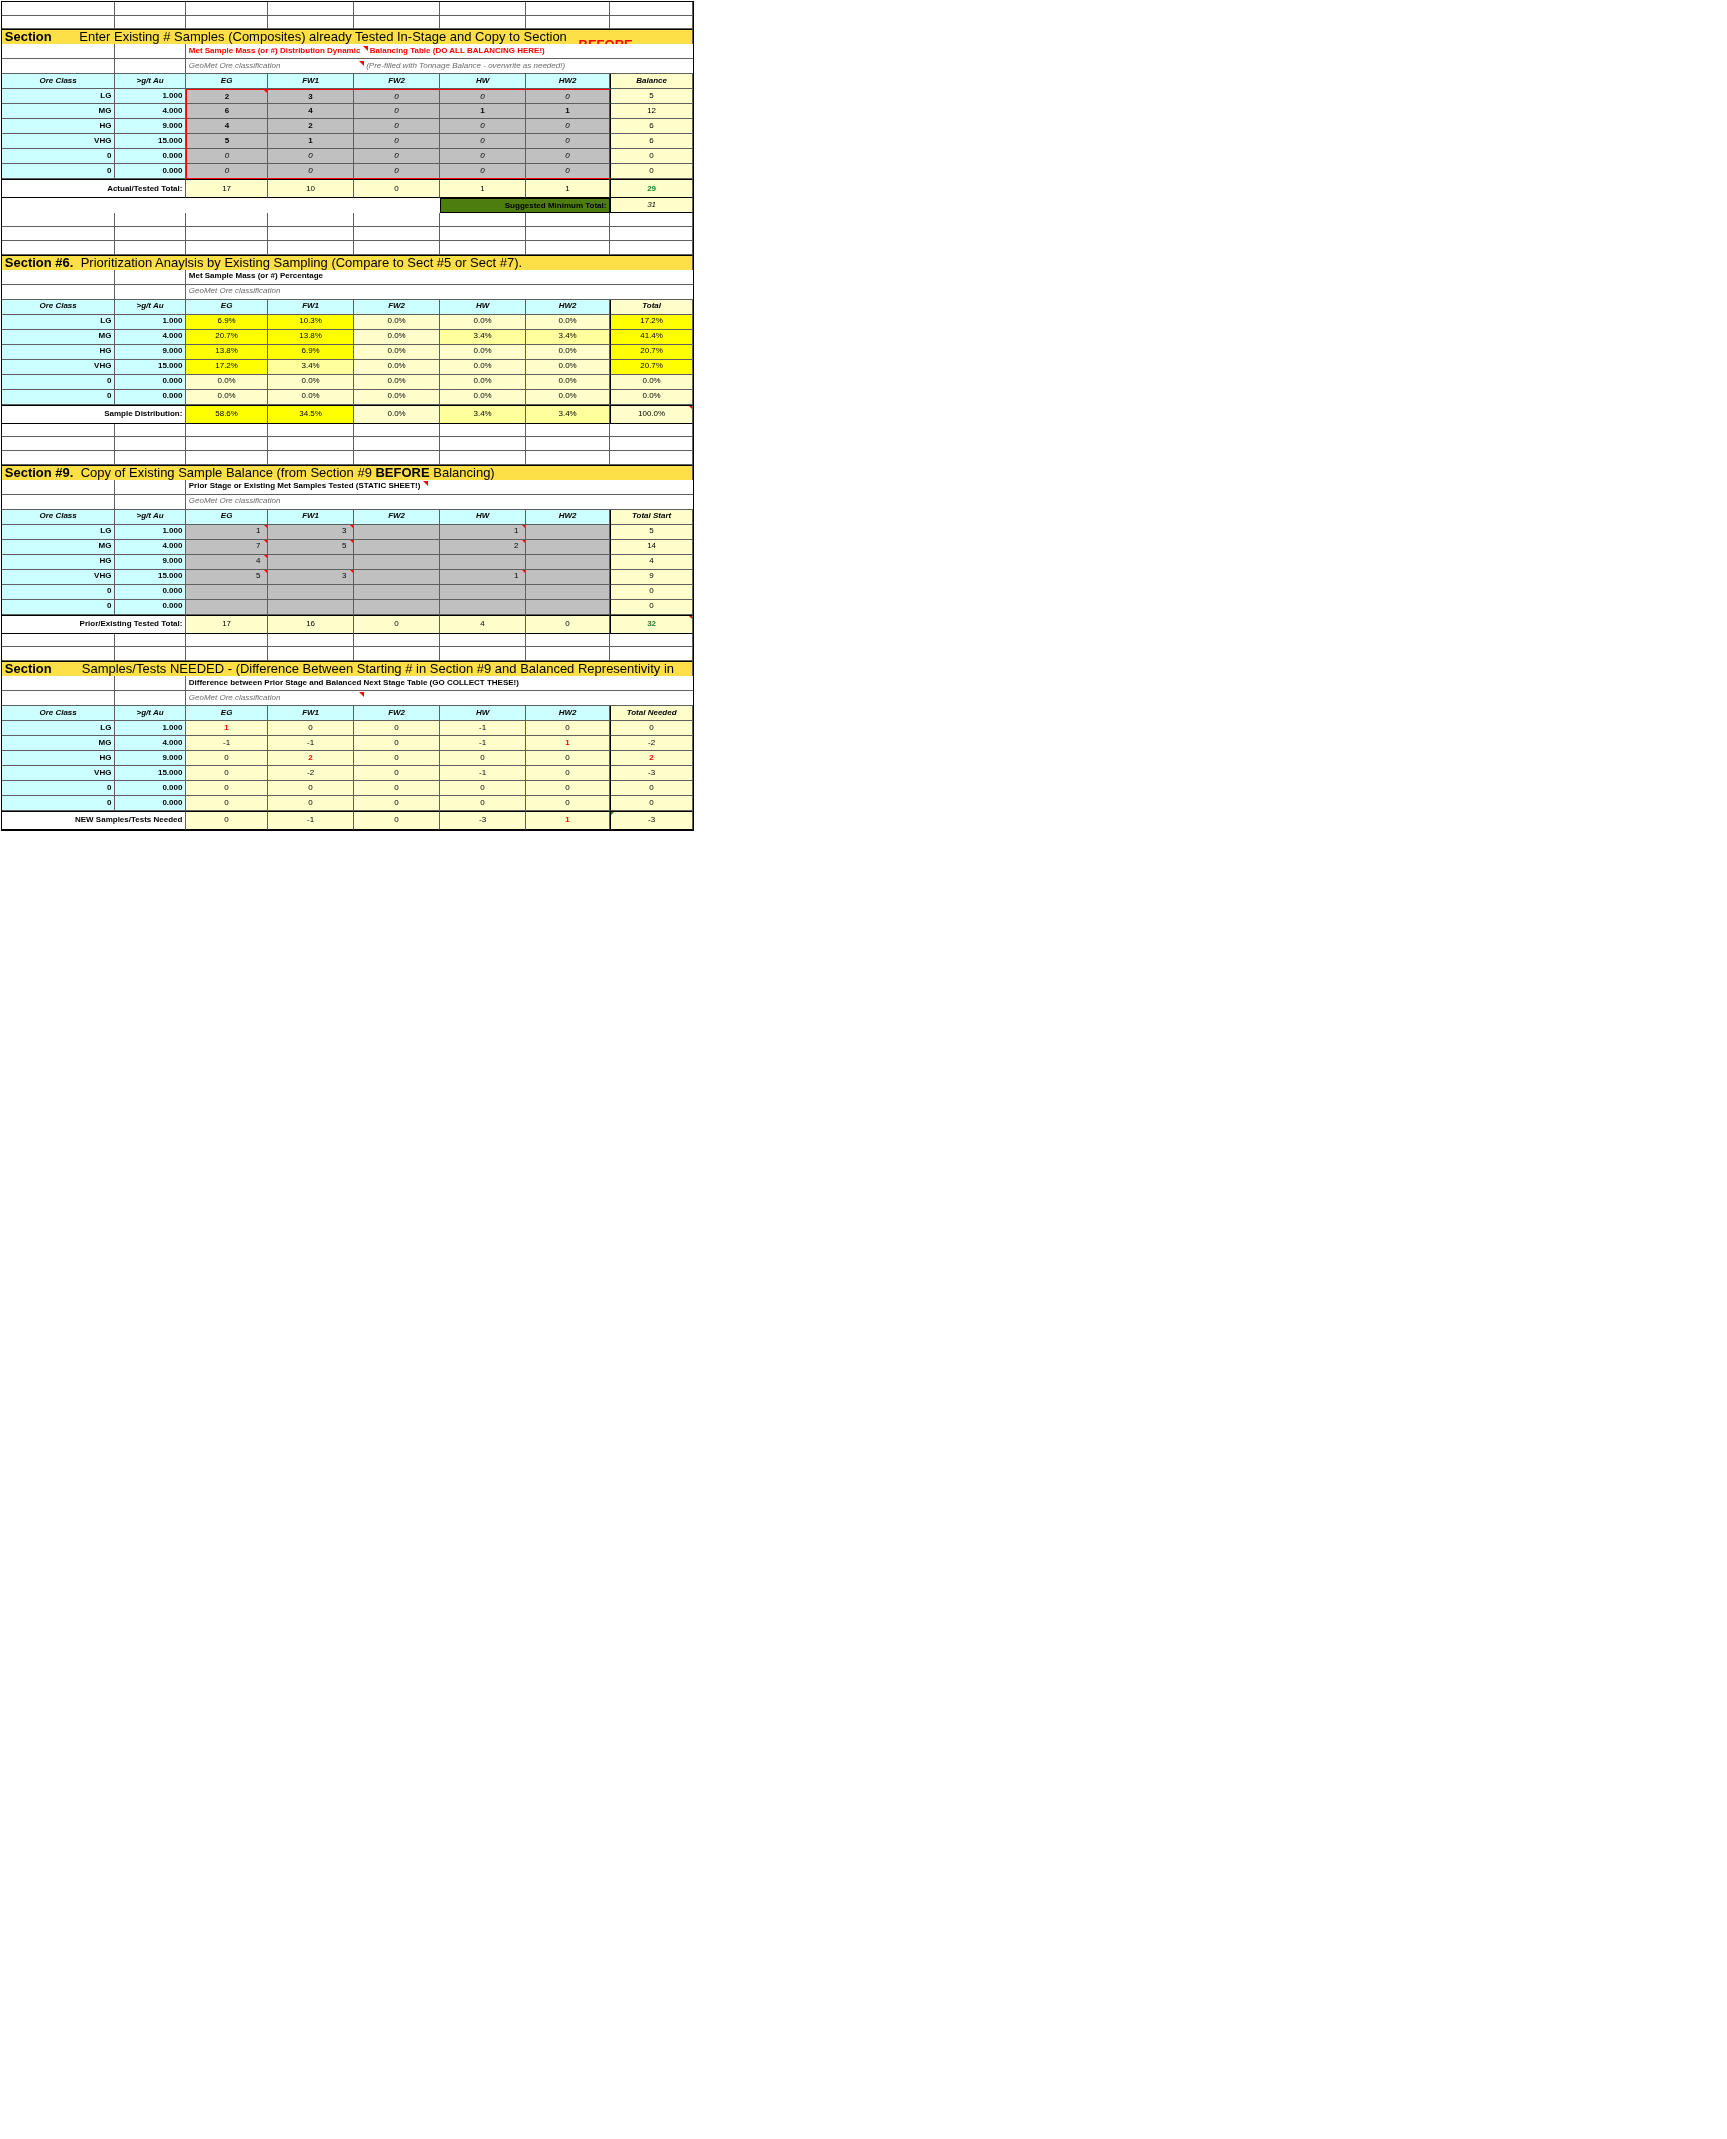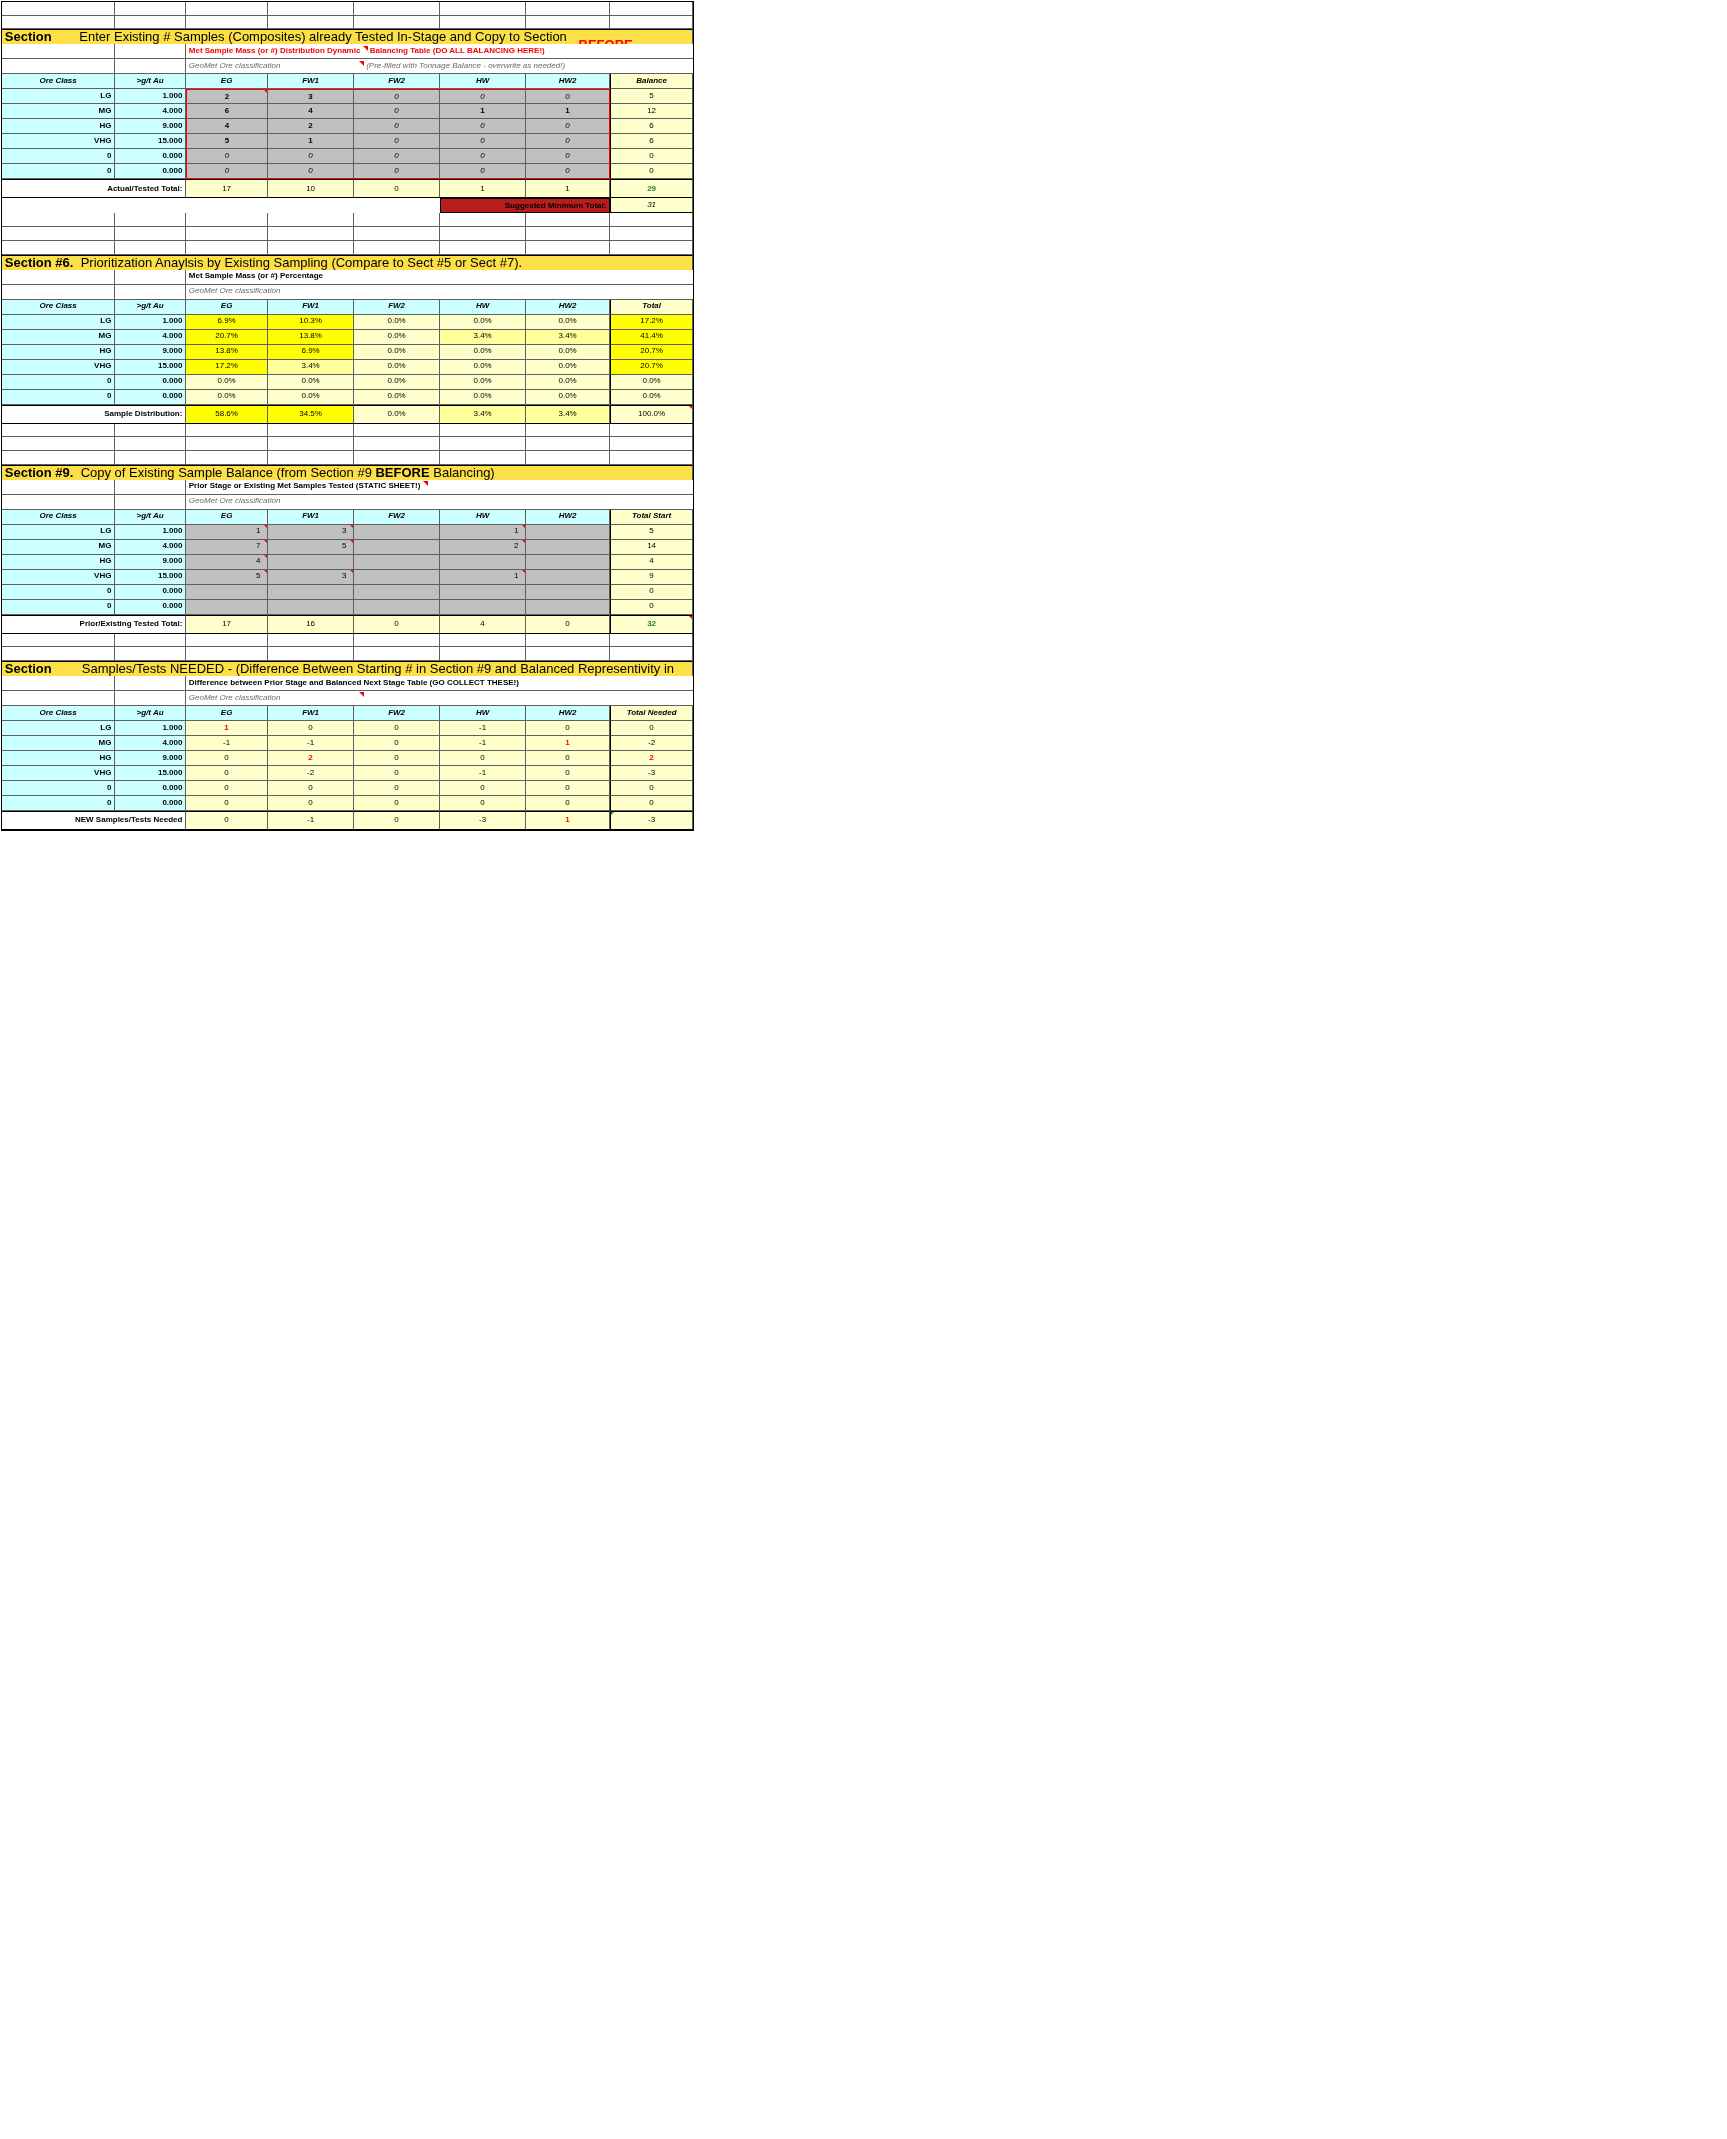--- a/index.html
+++ b/index.html
@@ -22,21 +22,21 @@
   .redv{color:#f00}.green{color:#1e7d34}.gray{color:#6b6b6b}
   .white{background:#fff}
   .cyan{background:#ccffff}.pale{background:#ffffcc}.grey{background:#c0c0c0}
   .y1{background:#ffff00}.y2{background:#ffff9c}.y3{background:#ffffcc}
   .hdr{font-weight:700;font-style:italic;justify-content:center;text-align:left}
   .title{background:#ccffcc;font-size:13px;font-weight:700;justify-content:center;border-bottom:1.1px solid #000;}
   .sechead .c{font-size:13px;background:#fde047}
   .subtitle .c{background:#fff}
   .bt2{border-top:1.1px solid #000}.bb2{border-bottom:1.1px solid #000}
   .bl2{border-left:1.1px solid #000}
-  .box2{border:1.1px solid #000;background:#b91c1c}
+  .box2{border:1.1px solid #000;background:#4d7c0f}
   .rt{border-top:1.1px solid #f00}.rb{border-bottom:1.1px solid #f00}
   .rl{border-left:1.1px solid #f00}.rr{border-right:1.1px solid #f00}
   .nolines{border-right:none;background:#fff}
   .blank{border-right:none;border-bottom:none;background:#fff}
   .corner-red{position:absolute;top:0;right:0;width:0;height:0;border-top:3.8px solid #f00;border-left:3.8px solid transparent;}
   .corner-green-tl{position:absolute;top:0;left:0;width:0;height:0;border-top:3.8px solid #1e7d34;border-right:3.8px solid transparent;}
   .tri-red{width:0;height:0;border-top:5px solid #f00;border-left:5px solid transparent;margin:1.1px 2.2px 0 2.2px;align-self:flex-start;flex:none;}
 </style>
 </head>
 <body>

